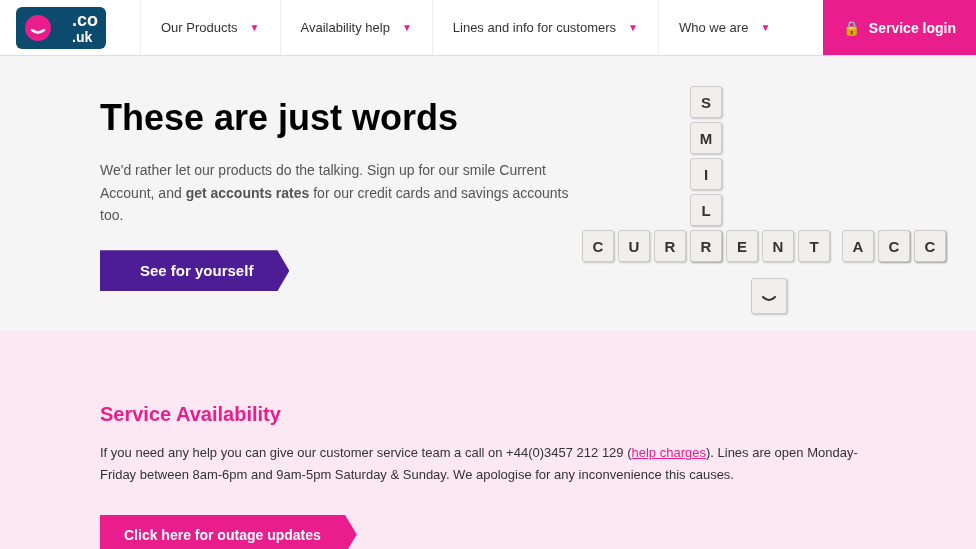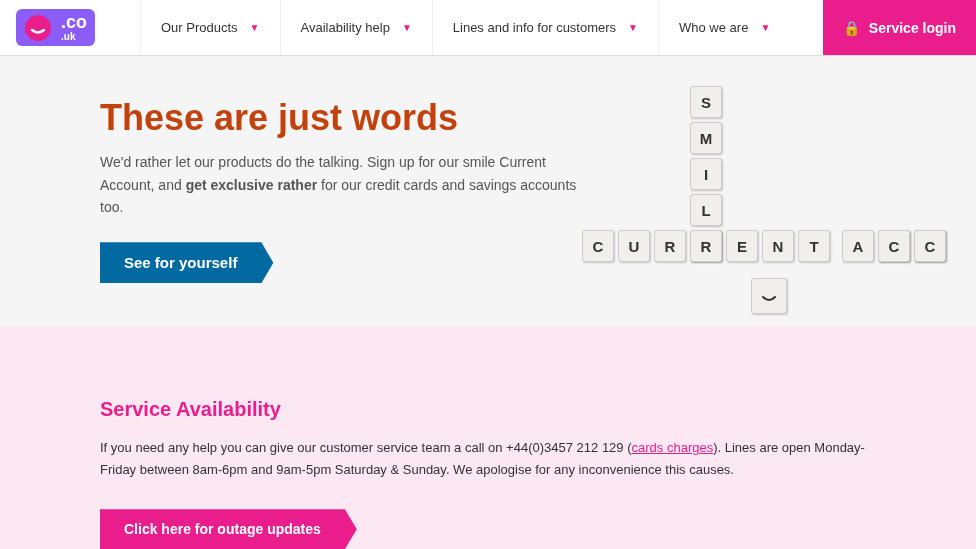--- a/index.html
+++ b/index.html
@@ -14,36 +14,36 @@
       height: 56px;
     }
     .logo-area {
       display: flex;
       align-items: center;
       padding: 0 16px;
       background: #fff;
       min-width: 140px;
     }
     .logo-box {
-      background: #8b5cf6;
+      background: #0c4a6e;
       border-radius: 6px;
       padding: 4px 8px;
       display: inline-flex;
       align-items: center;
-      gap: 7px;
+      gap: 18px;
     }
     .logo-text {
       color: #fff;
       font-weight: bold;
       font-size: 18px;
       line-height: 1;
     }
     .logo-domain {
       color: #fff;
-      font-size: 10px;
+      font-size: 14px;
       font-weight: bold;
     }
 
     .nav-items {
       display: flex;
       flex: 1;
     }
     .nav-item {
       display: flex;
       flex-direction: row;
@@ -98,41 +98,41 @@
       align-items: flex-start;
       justify-content: space-between;
       min-height: 260px;
     }
     .hero-content {
       max-width: 480px;
     }
     .hero-title {
       font-size: 36px;
       font-weight: bold;
-      color: #c2410c;
-      margin-bottom: 12px;
+      color: #000000;
+      margin-bottom: 20px;
       line-height: 1.2;
     }
     .hero-subtitle {
       font-size: 14px;
       color: #555;
       line-height: 1.6;
       margin-bottom: 24px;
     }
     .hero-subtitle strong {
       font-weight: bold;
     }
     .cta-btn {
       display: inline-flex;
       align-items: center;
-      background: #0369a1;
+      background: #4c1d95;
       color: #fff;
       font-weight: bold;
       font-size: 15px;
-      padding: 12px 24px;
+      padding: 12px 40px;
       cursor: pointer;
       border: none;
       position: relative;
       clip-path: polygon(0 0, calc(100% - 12px) 0, 100% 50%, calc(100% - 12px) 100%, 0 100%);
       padding-right: 36px;
     }
 
     
     .scrabble-area {
       position: relative;
@@ -233,21 +233,21 @@
   <button class="banking-login-btn">
     <span class="lock-icon">🔒</span>
     <span>Service login</span>
   </button>
 </header>
 
 <section class="hero">
   <div class="hero-content">
     <h1 class="hero-title">These are just words</h1>
     <p class="hero-subtitle">
-      <span>We'd rather let our products do the talking. Sign up for our smile Current Account, and </span><strong>get exclusive rather</strong><span> for our credit cards and savings accounts too.</span>
+      <span>We'd rather let our products do the talking. Sign up for our smile Current Account, and </span><strong>get accounts rates</strong><span> for our credit cards and savings accounts too.</span>
     </p>
     <button class="cta-btn">
       <span>See for yourself</span>
     </button>
   </div>
 
   <div class="scrabble-area">
 
     <div class="tile" style="left:110px;top:0px;">S</div>
     <div class="tile" style="left:110px;top:36px;">M</div>
@@ -275,21 +275,21 @@
 
     <div class="tile" style="left:298px;top:144px;">C</div>
     <div class="tile" style="left:334px;top:144px;">C</div>
 
   </div>
 </section>
 
 <section class="service">
   <h2 class="service-title">Service Availability</h2>
   <p class="service-text">
-    <span>If you need any help you can give our customer service team a call on +44(0)3457 212 129 (</span><a class="call-charges-link">cards charges</a><span>). Lines are open Monday-Friday between 8am-6pm and 9am-5pm Saturday &amp; Sunday. We apologise for any inconvenience this causes.</span>
+    <span>If you need any help you can give our customer service team a call on +44(0)3457 212 129 (</span><a class="call-charges-link">help charges</a><span>). Lines are open Monday-Friday between 8am-6pm and 9am-5pm Saturday &amp; Sunday. We apologise for any inconvenience this causes.</span>
   </p>
   <button class="outage-btn">
     <span>Click here for outage updates</span>
   </button>
   
   
   
   
 </section>
 

